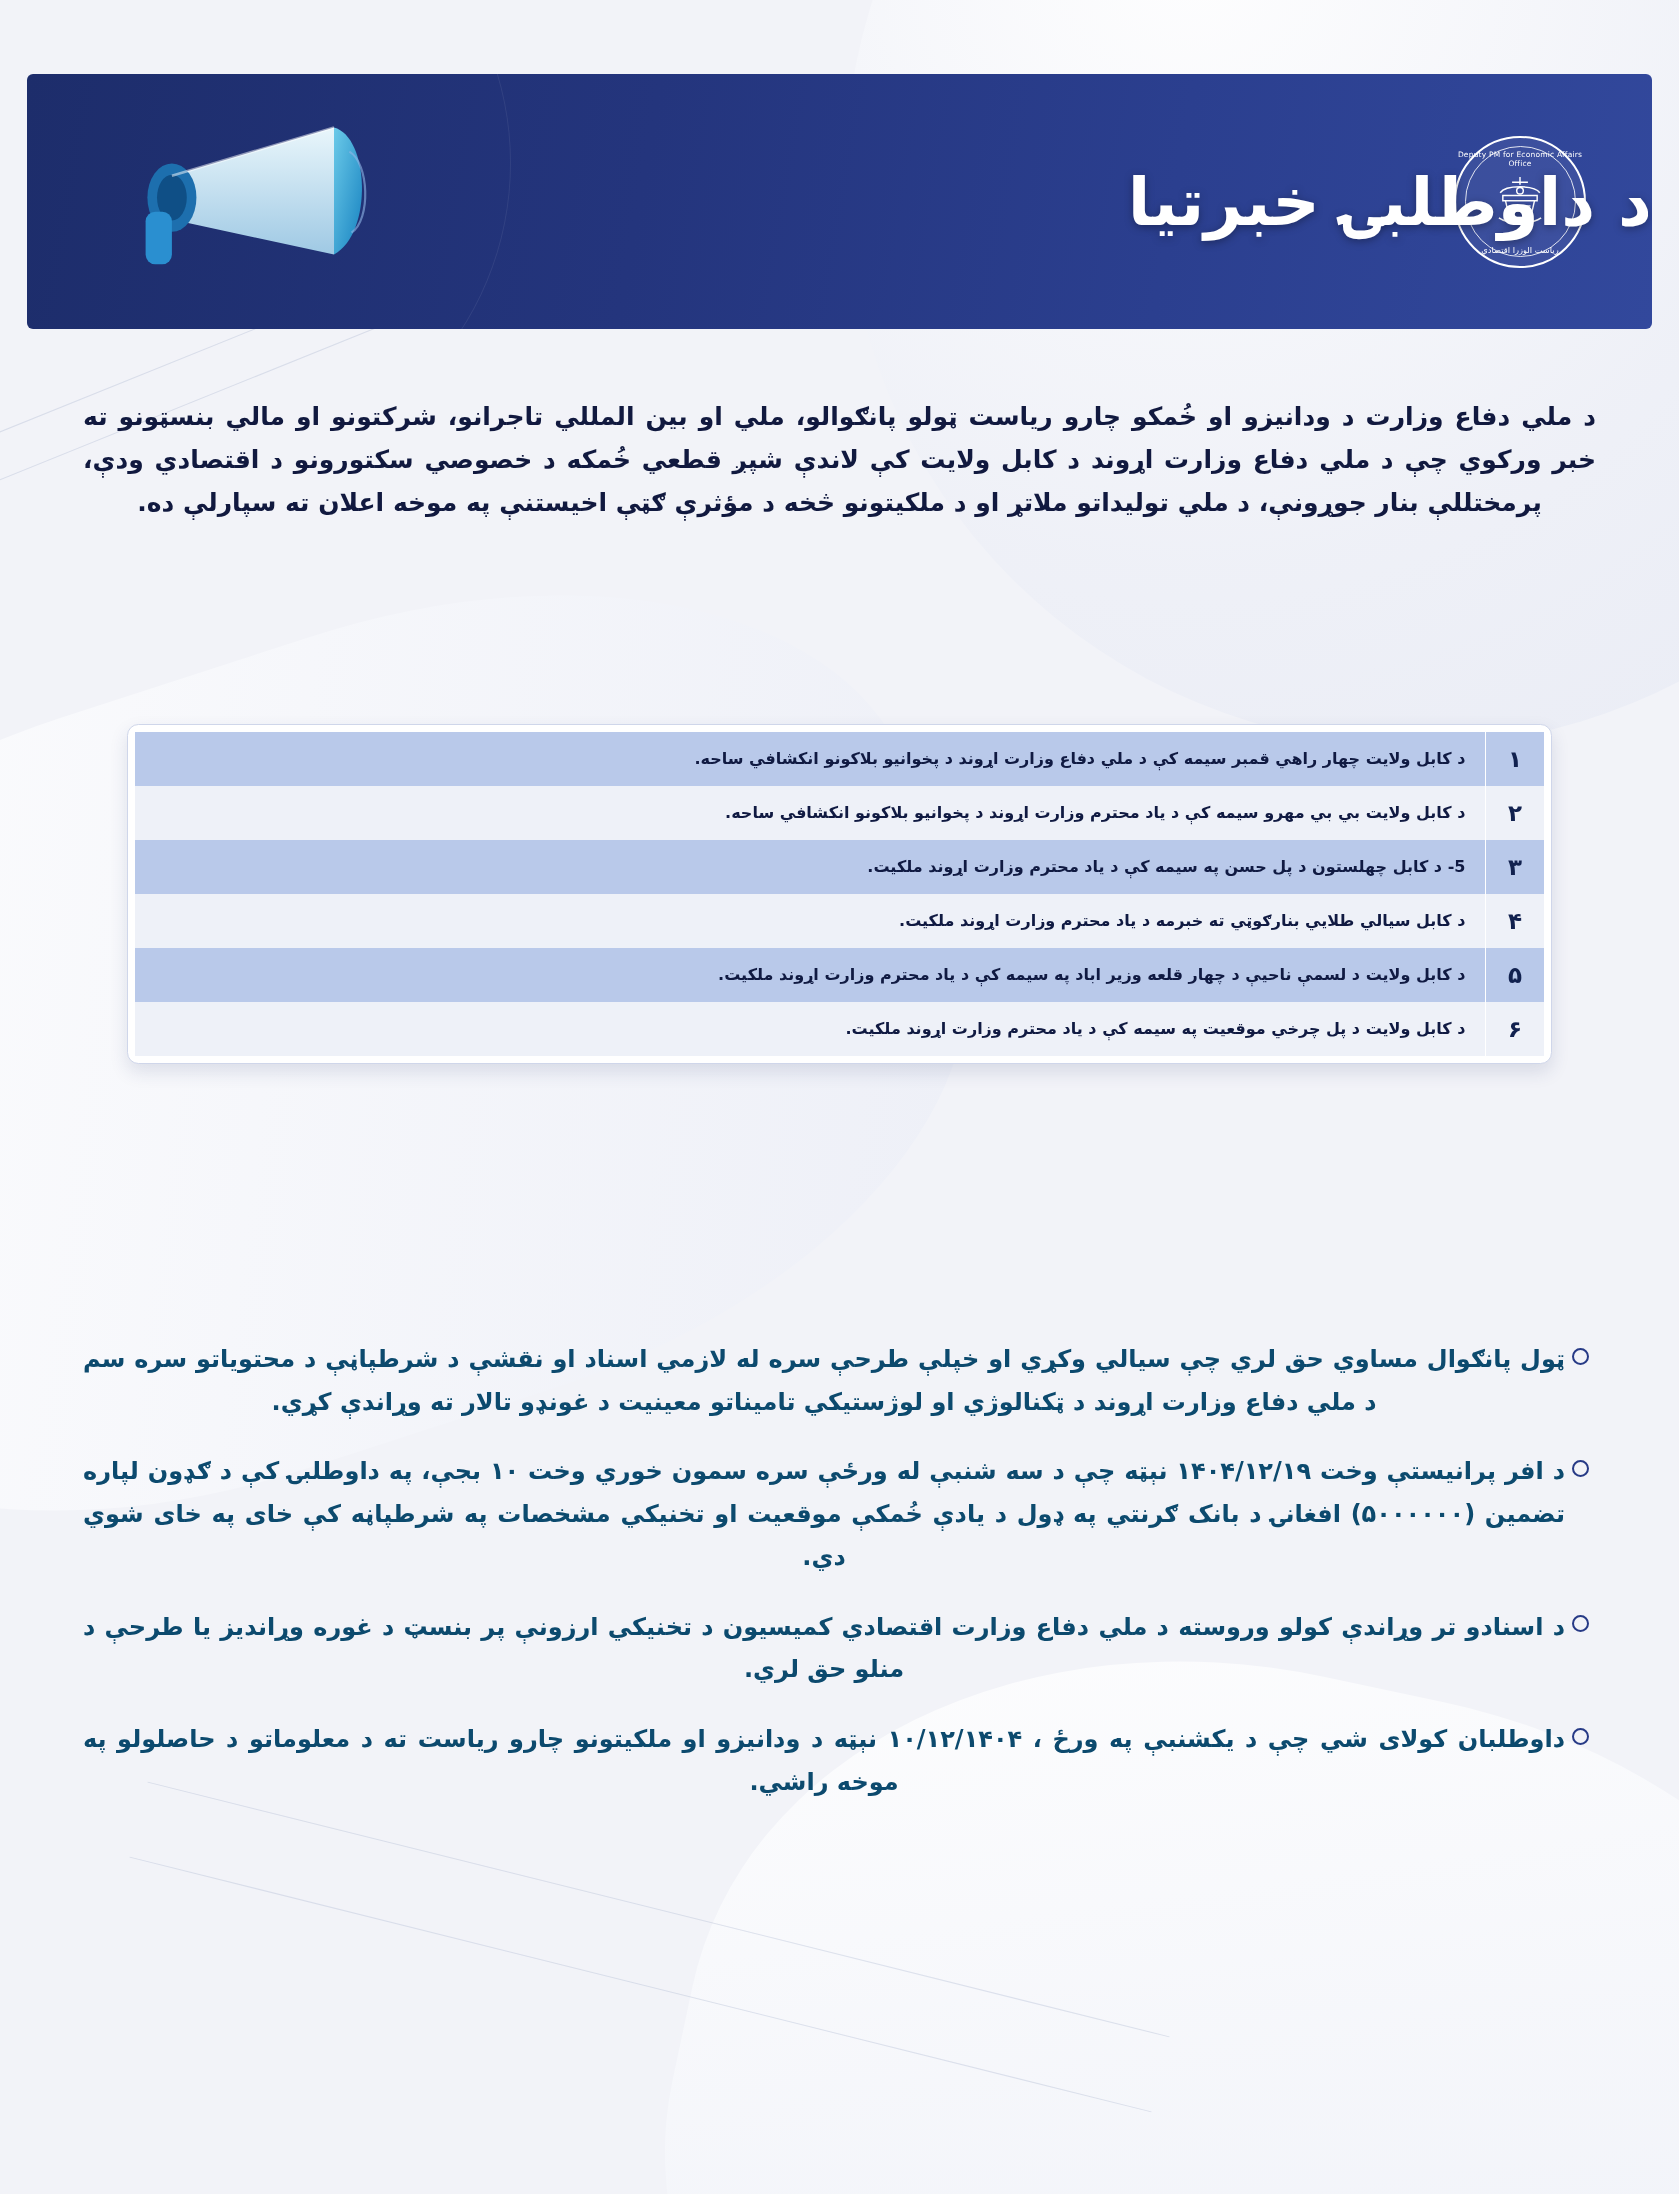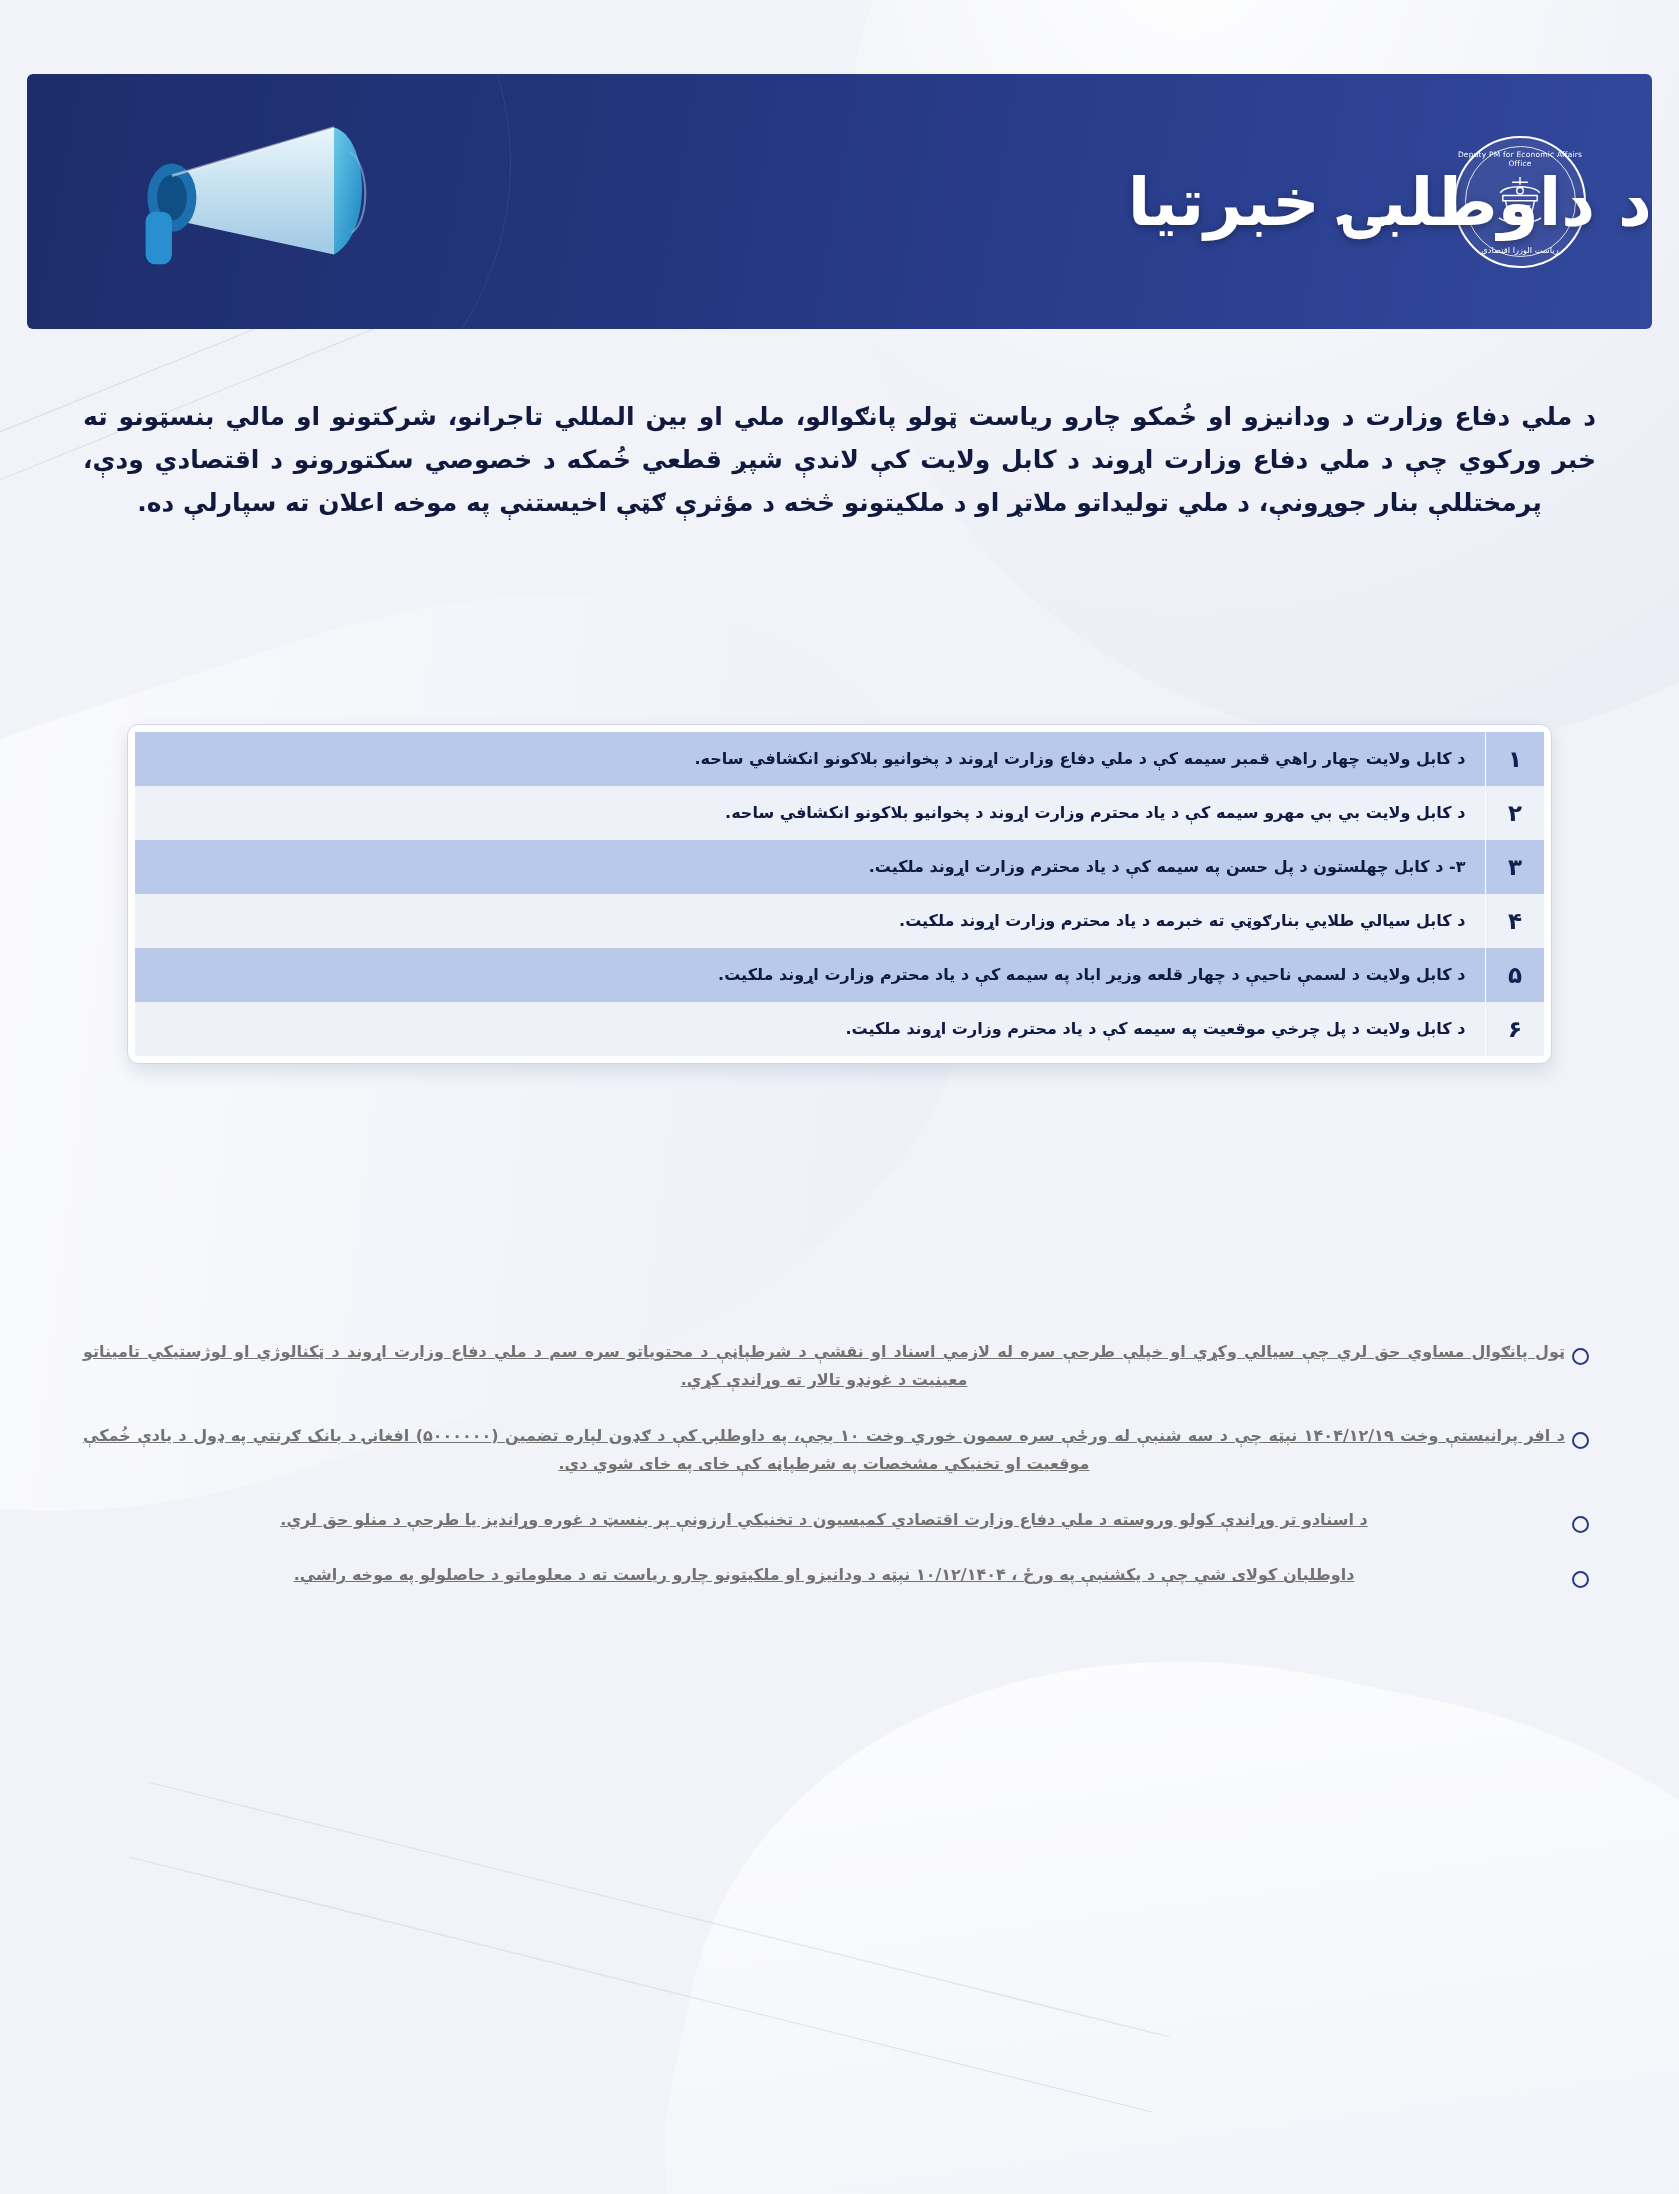--- a/index.html
+++ b/index.html
@@ -219,25 +219,24 @@
     width: 13px; height: 13px;
     border-radius: 50%;
     border: 2.6px solid #273a86;
     margin-right: 7px;
   }
   .bullet-text {
     flex: 1;
     text-align: justify;
     text-align-last: center;
     direction: rtl;
-    color: #737373;
-    font-size: 16px;
+    color: #0c4a6e;
+    font-size: 24px;
     font-weight: bold;
     line-height: 1.78;
-    text-decoration: underline;
   }
 </style>
 </head>
 <body>
 
 <div class="bg-layer">
   <div class="bg-swoosh-a"></div>
   <div class="bg-swoosh-b"></div>
   <div class="bg-swoosh-c"></div>
   <div class="bg-line l1"></div>
@@ -298,21 +297,21 @@
       <div class="row-text">د کابل ولایت چهار راهي قمبر سیمه کې د ملي دفاع وزارت اړوند د پخوانیو بلاکونو انکشافي ساحه.</div>
     </div>
     <div class="list-row even">
       <div class="row-num">۲</div>
       <div class="row-sep"></div>
       <div class="row-text">د کابل ولایت بي بي مهرو سیمه کې د یاد محترم وزارت اړوند د پخوانیو بلاکونو انکشافي ساحه.</div>
     </div>
     <div class="list-row odd">
       <div class="row-num">۳</div>
       <div class="row-sep"></div>
-      <div class="row-text">۳- د کابل چهلستون د پل حسن په سیمه کې د یاد محترم وزارت اړوند ملکیت.</div>
+      <div class="row-text">5- د کابل چهلستون د پل حسن په سیمه کې د یاد محترم وزارت اړوند ملکیت.</div>
     </div>
     <div class="list-row even">
       <div class="row-num">۴</div>
       <div class="row-sep"></div>
       <div class="row-text">د کابل سیالي طلایي بنارګوټي ته خبرمه د یاد محترم وزارت اړوند ملکیت.</div>
     </div>
     <div class="list-row odd">
       <div class="row-num">۵</div>
       <div class="row-sep"></div>
       <div class="row-text">د کابل ولایت د لسمې ناحیې د چهار قلعه وزیر اباد په سیمه کې د یاد محترم وزارت اړوند ملکیت.</div>

